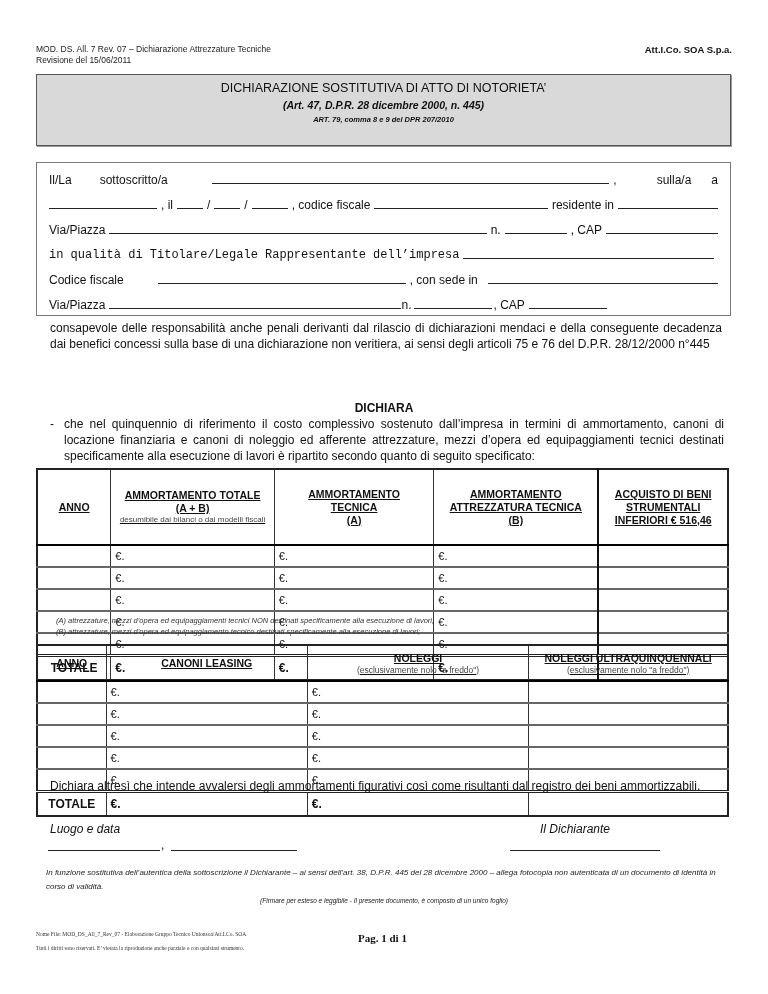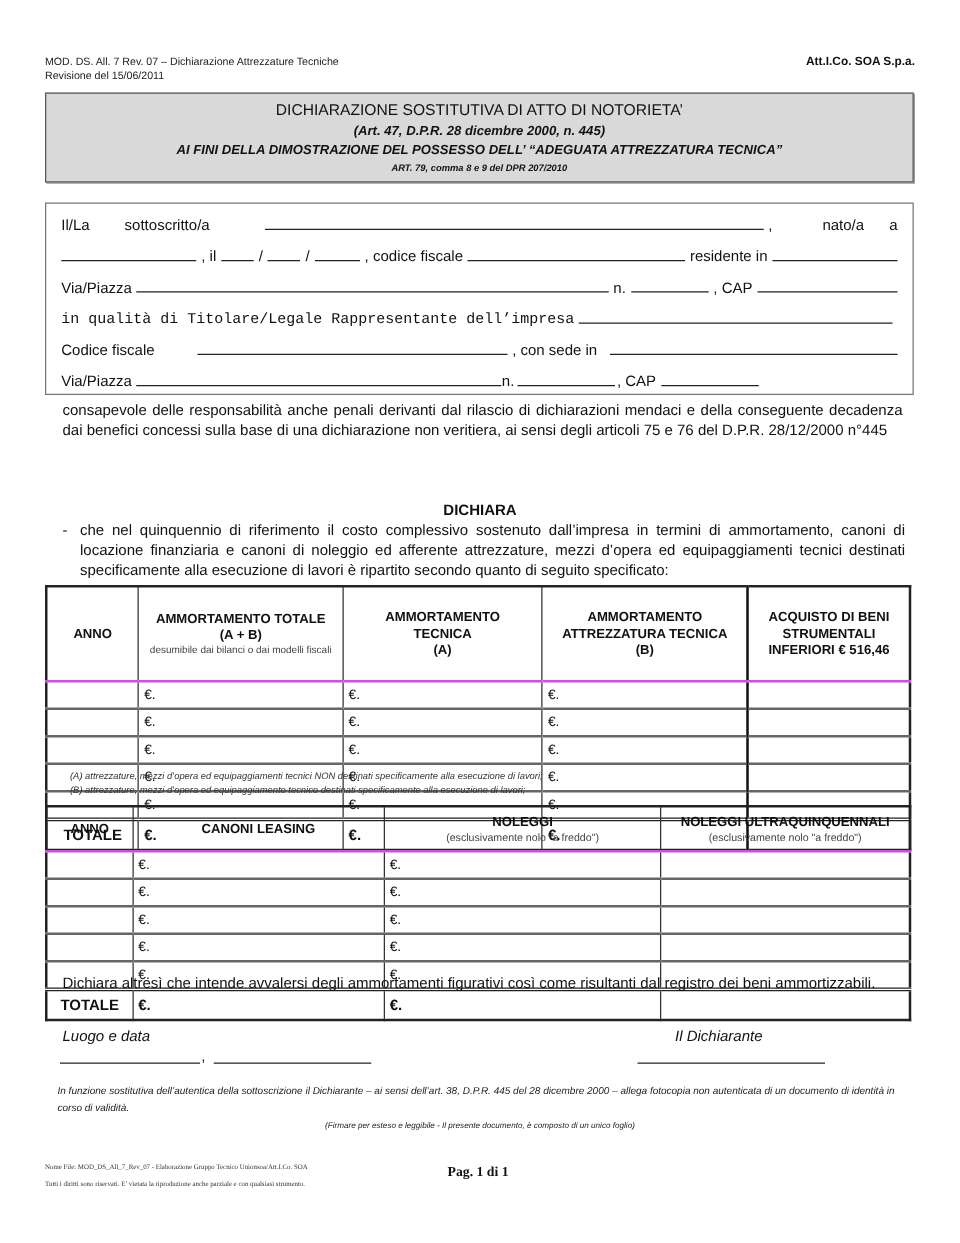--- a/index.html
+++ b/index.html
@@ -34,21 +34,21 @@
   .bullet .dash { position: absolute; left: 0; top: 0; }
   .bullet .txt { margin-left: 14px; text-align: justify; }
 
   
   table.grid { position: absolute; border-collapse: collapse; font-size: 11px; }
   table.grid td, table.grid th { border: 1px solid #333; padding: 0 4px; }
   table.grid th { font-weight: bold; text-align: center; font-size: 10.5px; line-height: 13px; }
   table.grid .sub { font-weight: normal; font-size: 8px; line-height: 10px; color: #444; display: block; }
   table.grid td { height: 20px; }
   table.grid tr.row td { border-top: 2px solid #666; }
-  table.grid tr.head th { border-bottom: 2px solid #d946ef; }
+  table.grid tr.head th { border-bottom: 2px solid #000000; text-decoration: underline; }
   table.grid tr.total td { border-top: 3px double #222; height: 22px; font-weight: bold; font-size: 12px; }
   table.grid { border: 2px solid #222; }
   .bold-left { border-left: 2px solid #111 !important; }
 
   #t1 { left: 36px; top: 468px; width: 693px; }
   #t2 { left: 36px; top: 644px; width: 693px; }
 
   .notes { left: 30px; top: 615px; font-size: 7.5px; line-height: 11px; font-style: italic; color: #333; padding-left: 26px; }
 
   .altresi { left: 50px; top: 810px; width: 672px; font-size: 12px; line-height: 17px; text-align: justify; }
@@ -66,34 +66,33 @@
 
 <div class="abs mod-line">
   <div>MOD. DS. All. 7  Rev. 07  –  Dichiarazione  Attrezzature Tecniche</div>
   <div>Revisione del 15/06/2011</div>
 </div>
 <div class="abs company">Att.I.Co. SOA S.p.a.</div>
 
 <div class="abs title-box">
   <div class="t1">DICHIARAZIONE SOSTITUTIVA DI ATTO DI NOTORIETA’</div>
   <div class="t2">(Art. 47, D.P.R. 28 dicembre 2000, n. 445)</div>
-  <div class="t3">AI FINI DELLA DIMOSTRAZIONE DEL POSSESSO DELL’ “ADEGUATA ATTREZZATURA TECNICA”</div>
   <div class="t4">ART. 79, comma 8 e 9   del DPR 207/2010</div>
 </div>
 
 <div class="abs data-box">
   <div class="data-row" style="top:8px;">
     <span>Il/La</span>
     <span style="width:28px;"></span>
     <span>sottoscritto/a</span>
     <span style="width:40px;"></span>
     <span class="blank flex1"></span>
     <span>,</span>
     <span style="width:40px;"></span>
-    <span>nato/a</span>
+    <span>sulla/a</span>
     <span style="width:20px;"></span>
     <span>a</span>
   </div>
   <div class="data-row" style="top:33px;">
     <span class="blank" style="width:108px;margin-left:0;"></span>
     <span>, il</span>
     <span class="blank" style="width:26px;"></span>
     <span>/</span>
     <span class="blank" style="width:26px;"></span>
     <span>/</span>

